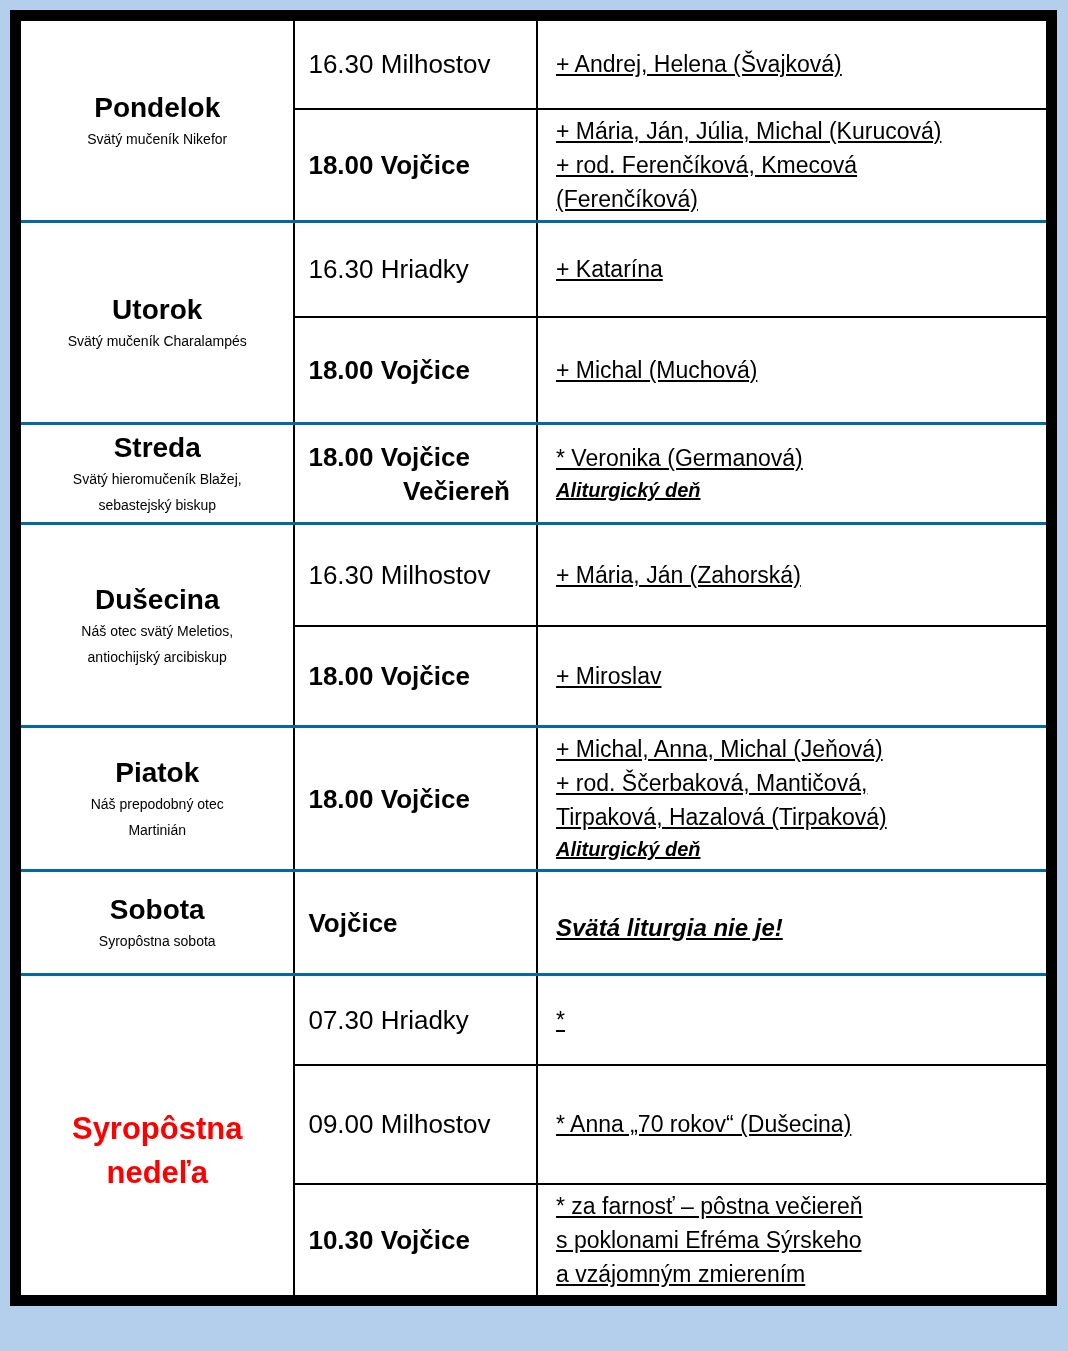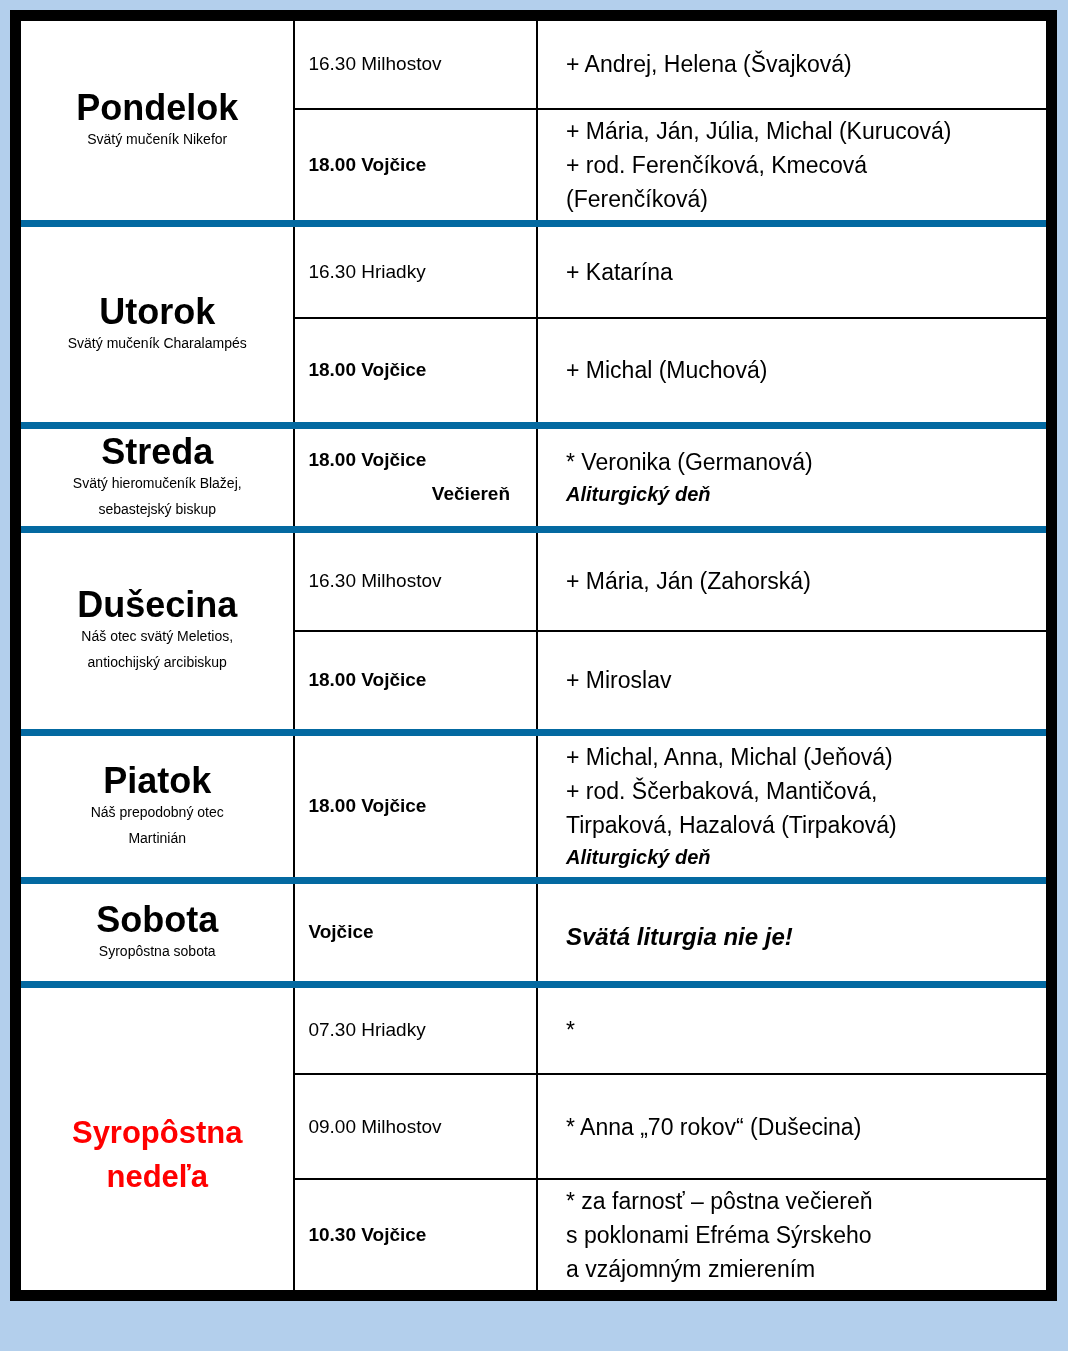--- a/index.html
+++ b/index.html
@@ -4,29 +4,29 @@
 <style>
   html,body{margin:0;padding:0;}
   body{background:#b3cfec;font-family:"Liberation Sans","DejaVu Sans",sans-serif;color:#000;}
   .page{width:1068px;height:1351px;box-sizing:border-box;padding:10px 11px 6px 10px;background:#b3cfec;}
   table.schedule{
     border-collapse:collapse;table-layout:fixed;width:1047px;
     border:11px solid #000;background:#fff;
   }
   col.c1{width:276px} col.c2{width:240px} col.c3{width:509px}
   td{border:2px solid #000;vertical-align:middle;padding:4px 10px;box-sizing:border-box;}
-  tr.gs td{border-top:7px solid #0369a1;}
+  tr.gs td{border-top:3px solid #0369a1;}
   td.day{text-align:center;padding:4px 6px;}
-  .day-title{font-size:36px;font-weight:bold;line-height:37px;}
+  .day-title{font-size:28px;font-weight:bold;line-height:37px;}
   .day-title.red{color:#ff0000;font-size:31px;line-height:44px;margin-top:32px;}
   .day-sub{font-size:14px;line-height:26px;}
-  td.time{font-size:19px;padding-left:13px;line-height:34px;}
+  td.time{font-size:26px;padding-left:13px;line-height:34px;}
   td.time.bold{font-weight:bold;}
   .time-right{text-align:right;padding-right:16px;}
-  td.intent{font-size:23px;line-height:34px;padding-left:28px;}
+  td.intent{font-size:23px;line-height:34px;padding-left:18px;text-decoration:underline;}
   .note{font-size:20px;font-weight:bold;font-style:italic;text-align:left;line-height:31px;}
   .no-liturgy{font-size:24px;font-weight:bold;font-style:italic;margin-top:10px;}
 </style>
 </head>
 <body>
 
 <div class="page">
   <table class="schedule">
     <colgroup>
         <col class="c1">
@@ -160,21 +160,21 @@
             <div>nedeľa</div>
           </div>
         </td>
         <td class="time">
           <div>07.30 Hriadky</div>
         </td>
         <td class="intent">
           <div>*</div>
         </td>
       </tr>
-      <tr style="height:105px">
+      <tr style="height:119px">
         <td class="time">
           <div>09.00 Milhostov</div>
         </td>
         <td class="intent">
           <div>* Anna „70 rokov“ (Dušecina)</div>
         </td>
       </tr>
       <tr style="height:113px">
         <td class="time bold">
           <div>10.30 Vojčice</div>

